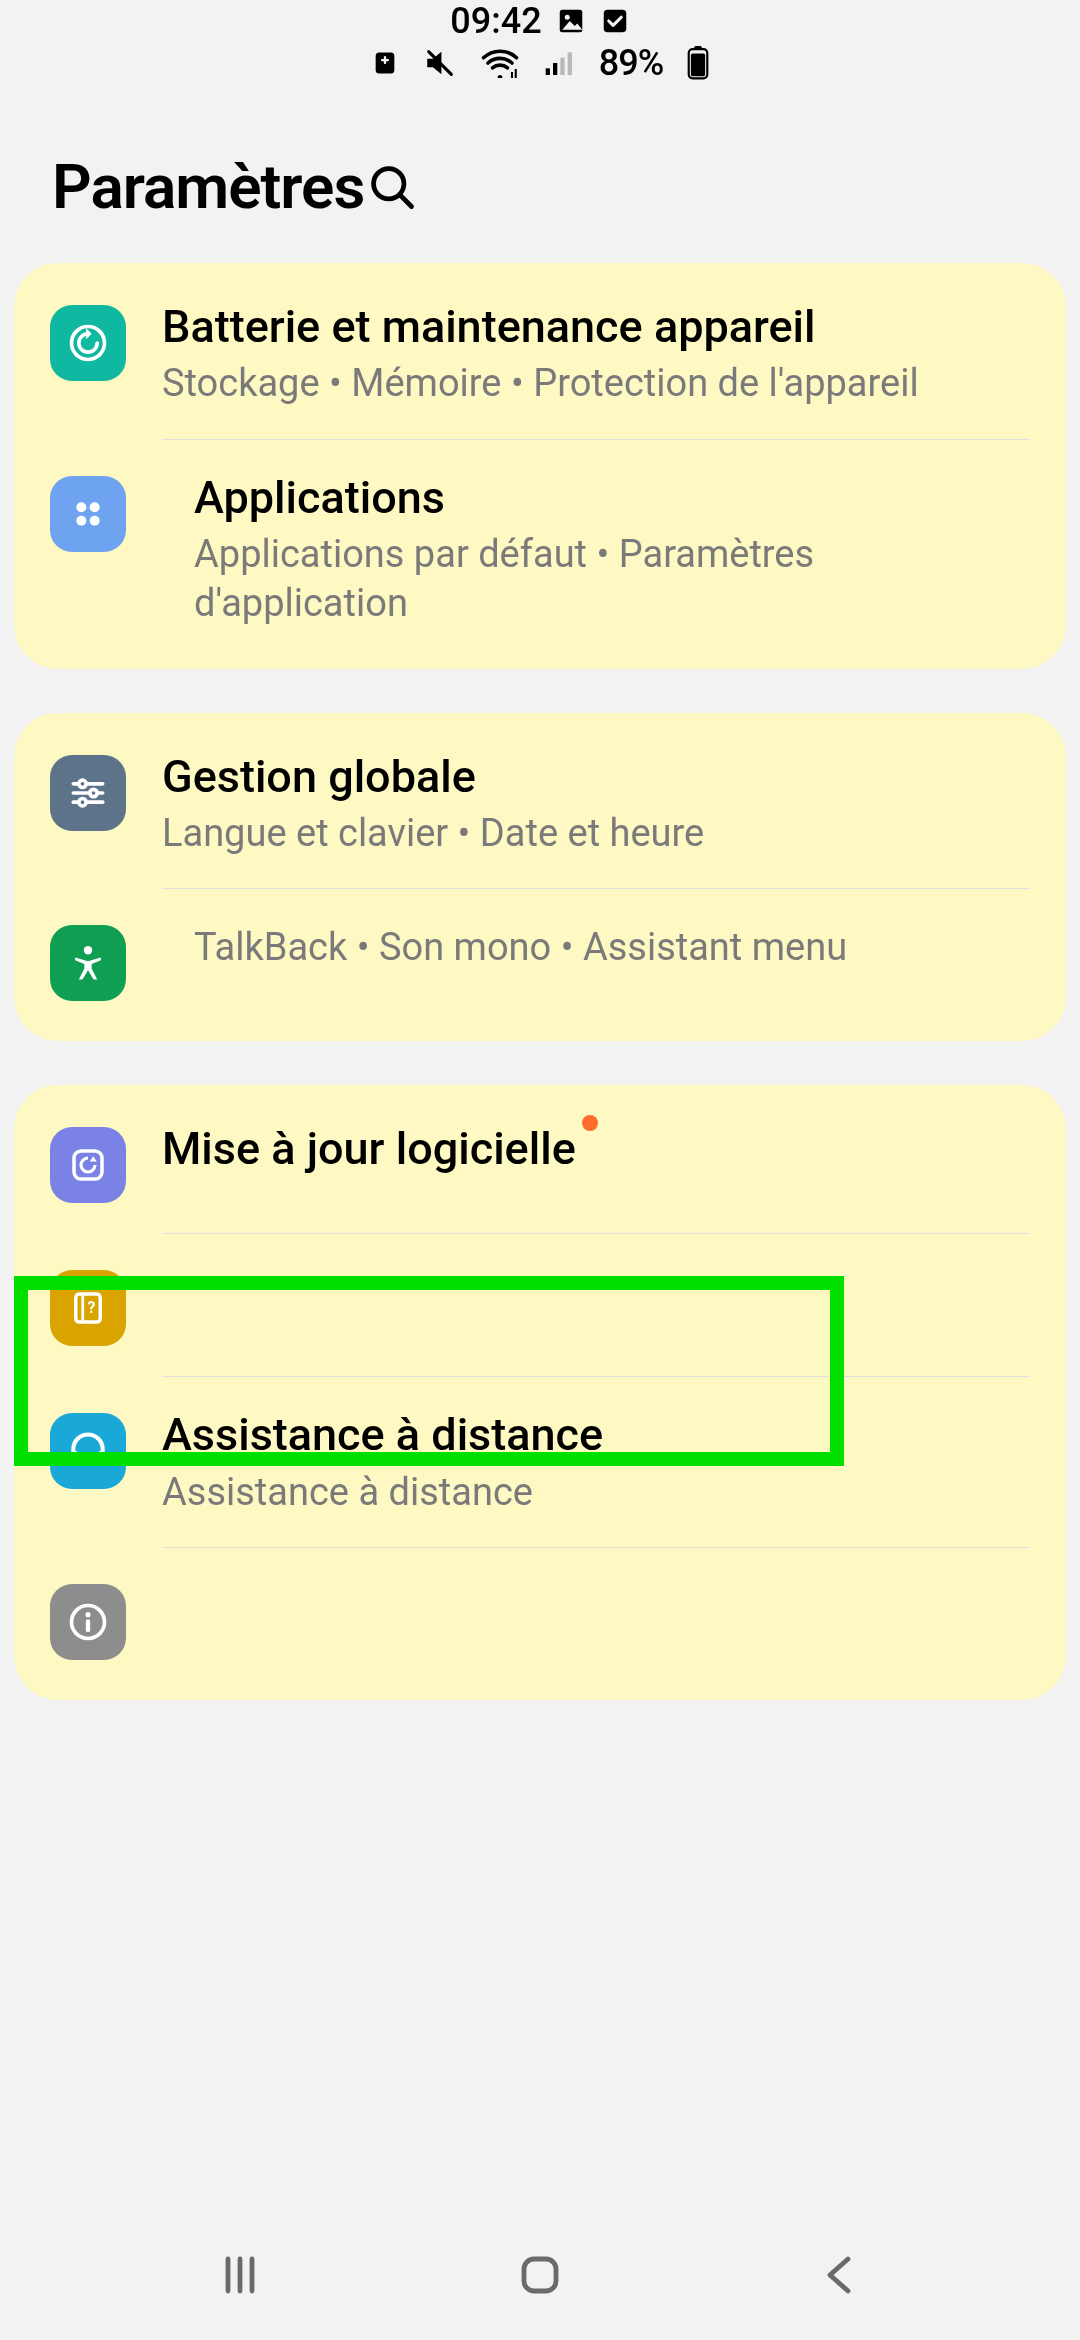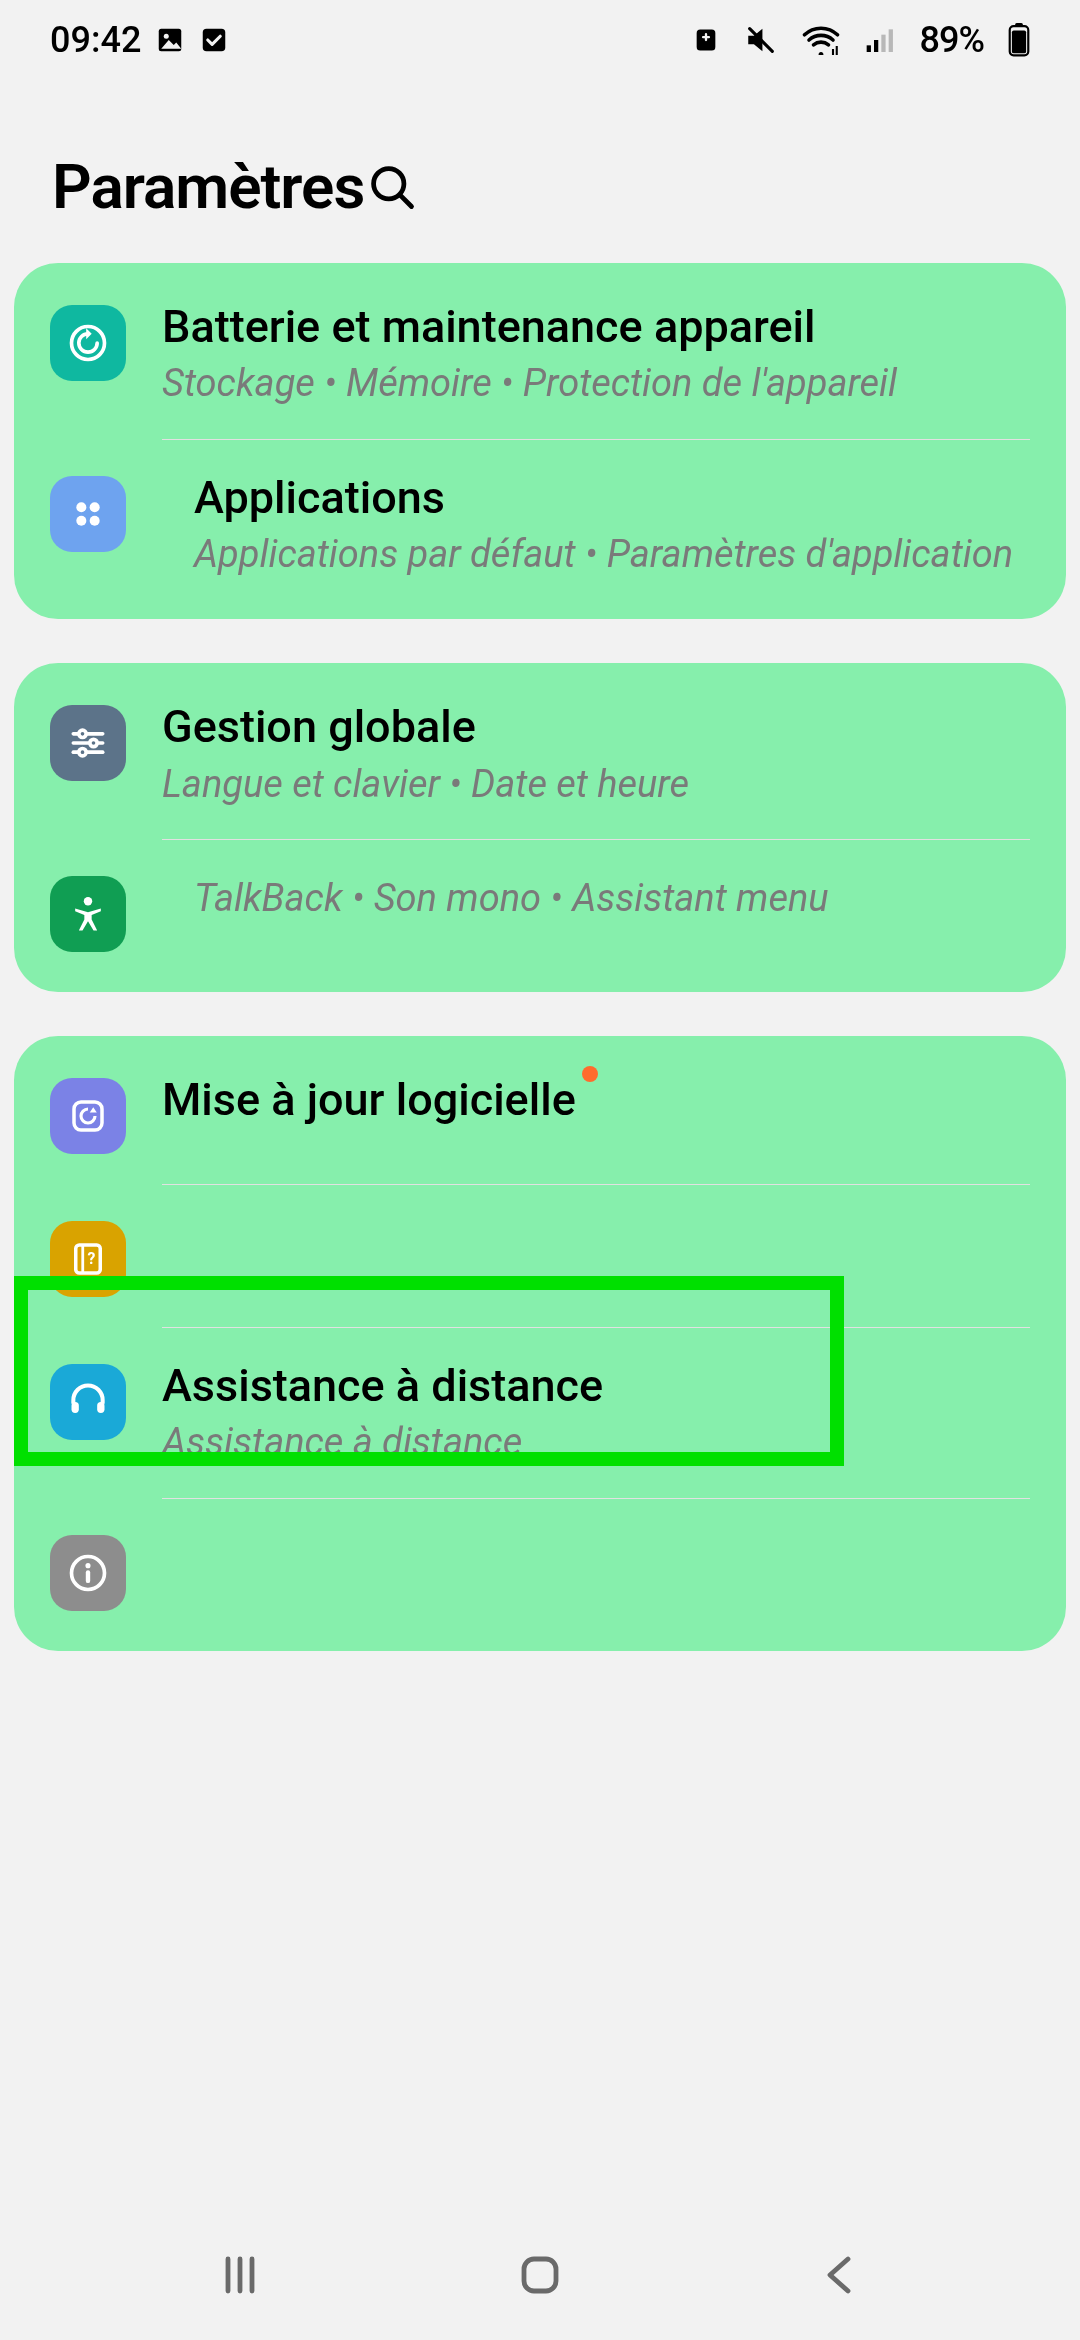--- a/index.html
+++ b/index.html
@@ -15,20 +15,21 @@
   
   .status-bar {
     height: 80px;
     display: flex;
     align-items: center;
     justify-content: space-between;
     padding: 0 50px 0 50px;
     font-size: 36px;
     font-weight: 500;
     color: #000;
+    flex-direction: column;
   }
   .status-left { display: flex; align-items: center; gap: 14px; }
   .status-right { display: flex; align-items: center; gap: 24px; }
   .status-right .pct { font-size: 36px; letter-spacing: -1px; }
   .mini-icon { display: inline-flex; align-items: center; justify-content: center; }
 
   
   .header {
     display: flex;
     align-items: center;
@@ -37,21 +38,21 @@
   }
   .header h1 {
     font-size: 62px;
     font-weight: 600;
     letter-spacing: -1px;
   }
   .search-btn { width: 56px; height: 56px; display:flex; align-items:center; justify-content:center; }
 
   
   .group {
-    background: #86efac;
+    background: #fef9c3;
     border-radius: 44px;
     margin: 0 14px 44px 14px;
     overflow: hidden;
   }
   .item {
     display: flex;
     align-items: flex-start;
     padding: 30px 36px 30px 36px;
     position: relative;
   }
@@ -75,21 +76,20 @@
     color: #000;
     line-height: 1.25;
     display: inline-block;
     position: relative;
   }
   .item .sub {
     font-size: 38px;
     color: #7a7a7a;
     line-height: 1.3;
     margin-top: 4px;
-    font-style: italic;
   }
   .divider {
     height: 1px;
     background: #e1e1e1;
     margin-left: 148px;
     margin-right: 36px;
   }
   .group .item:first-child { padding-top: 36px; }
   .group .item:last-child { padding-bottom: 40px; gap: 32px; }
 

